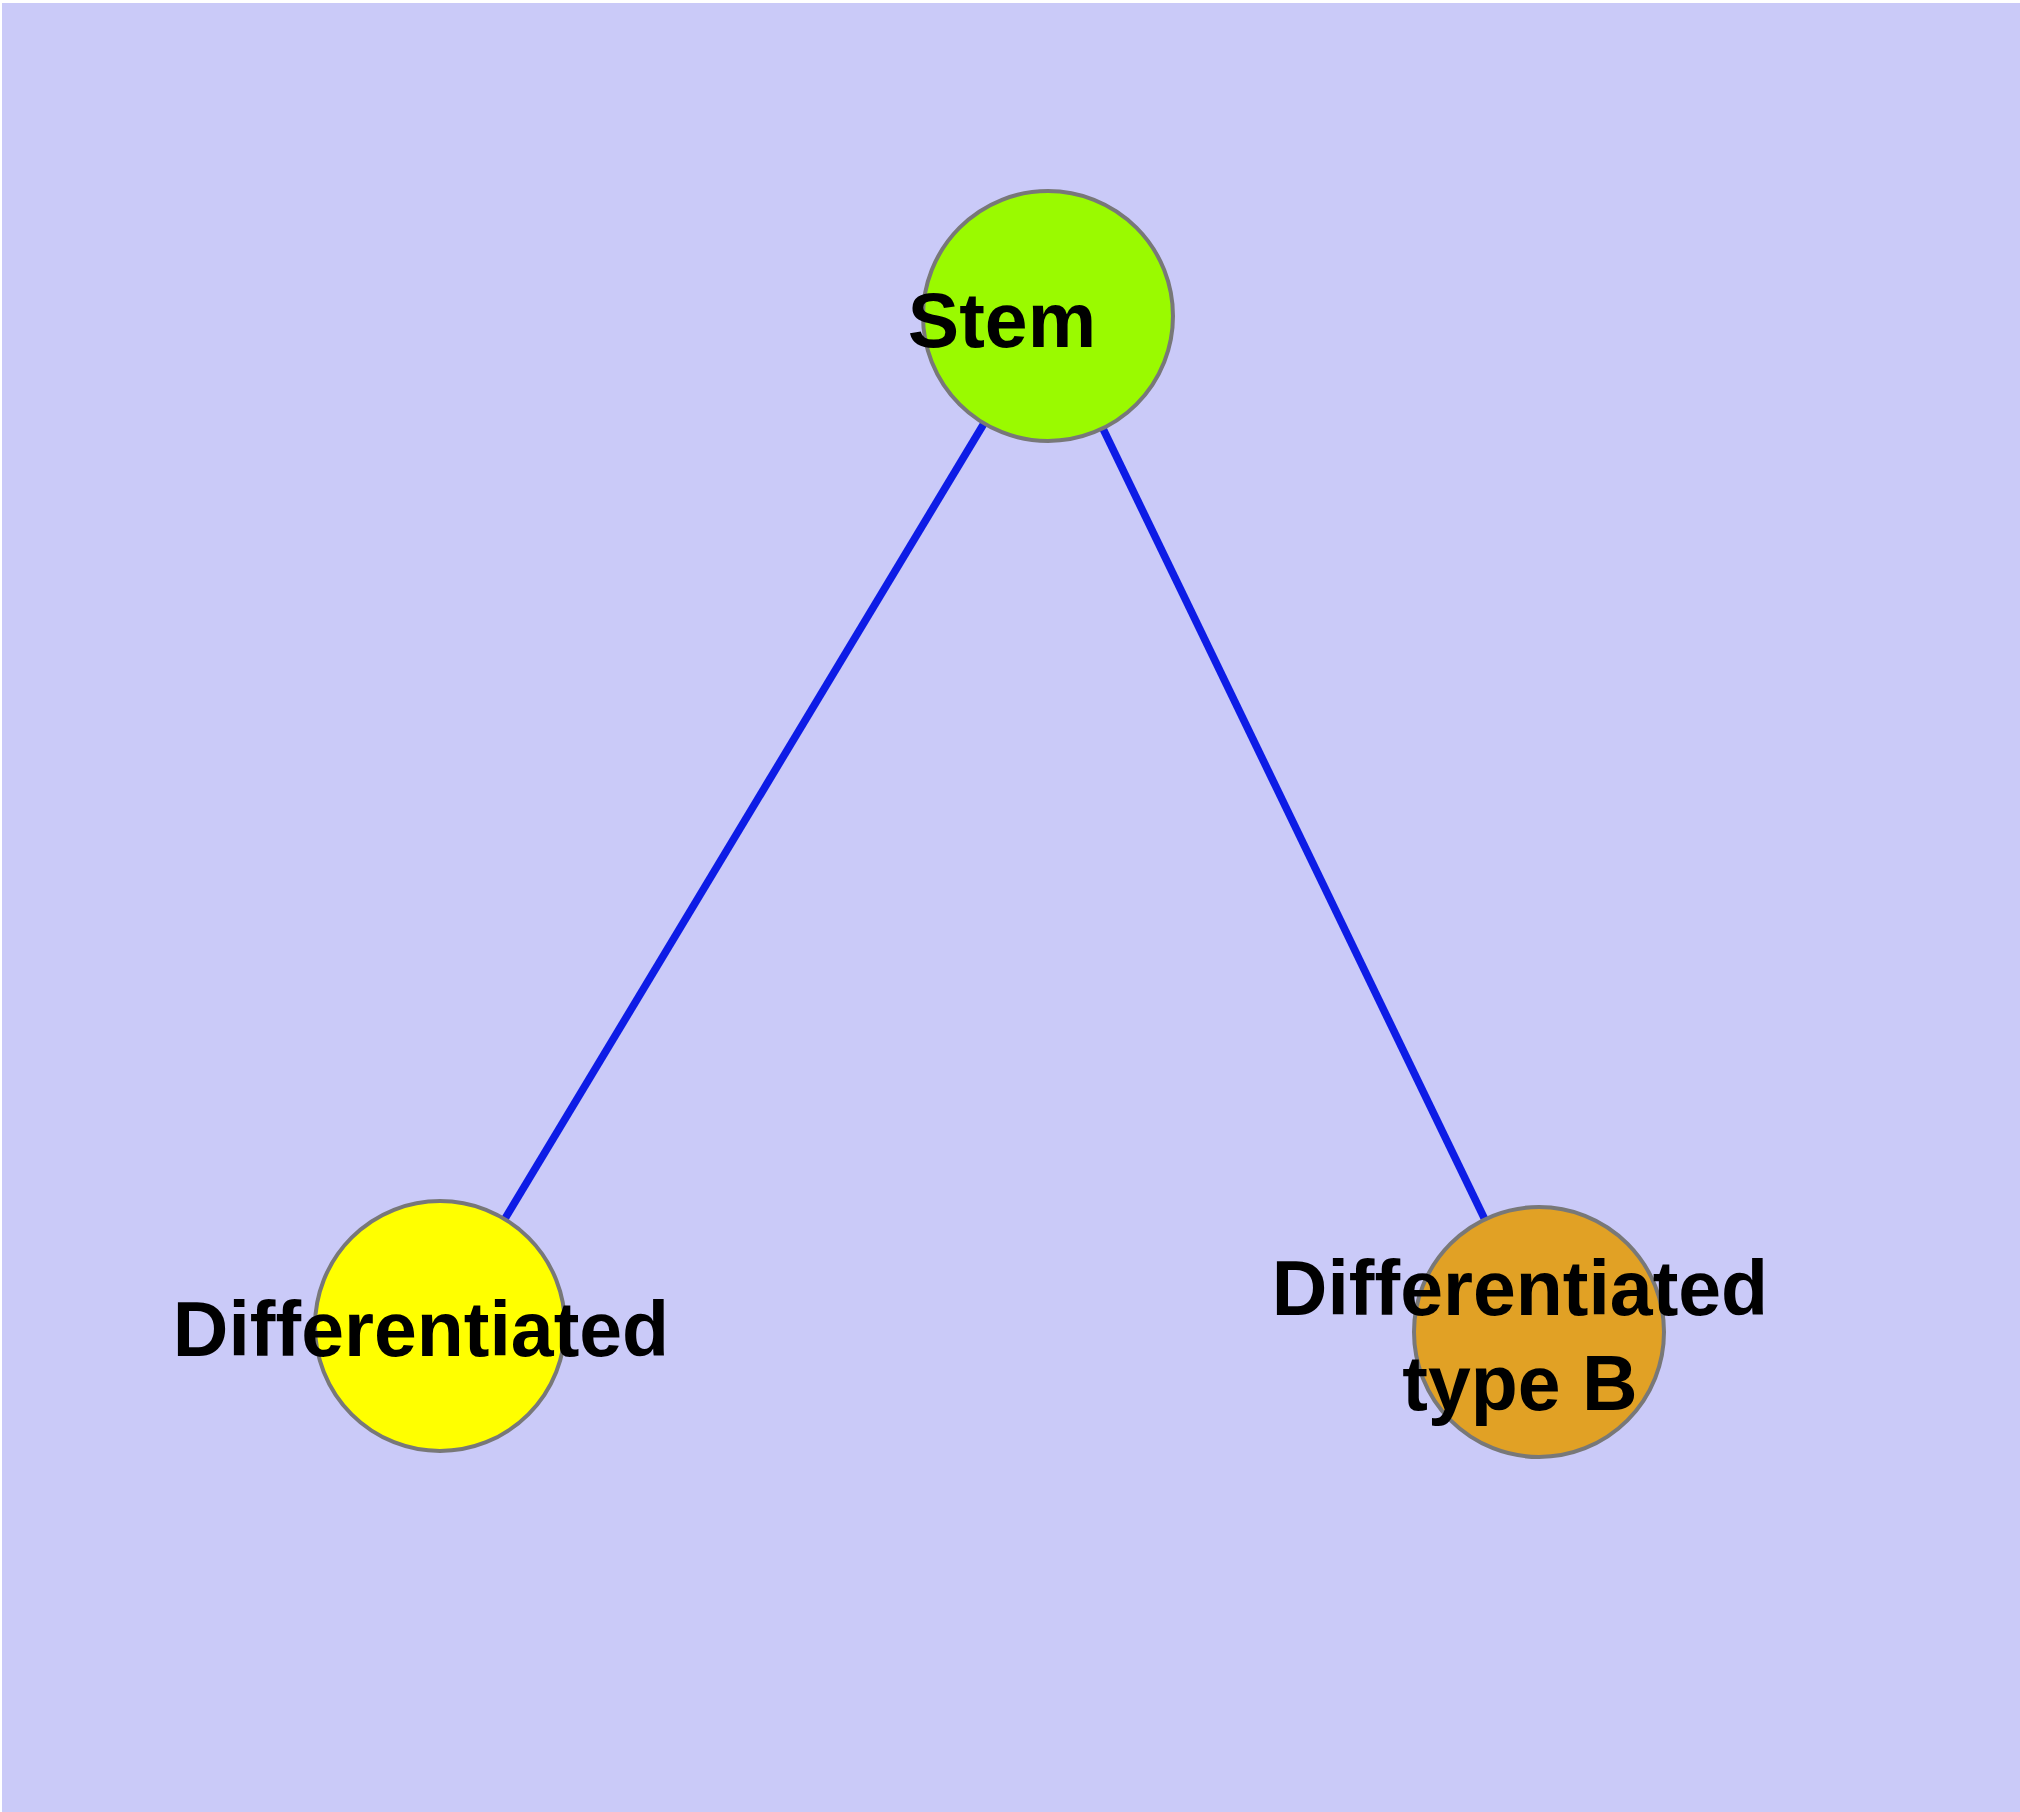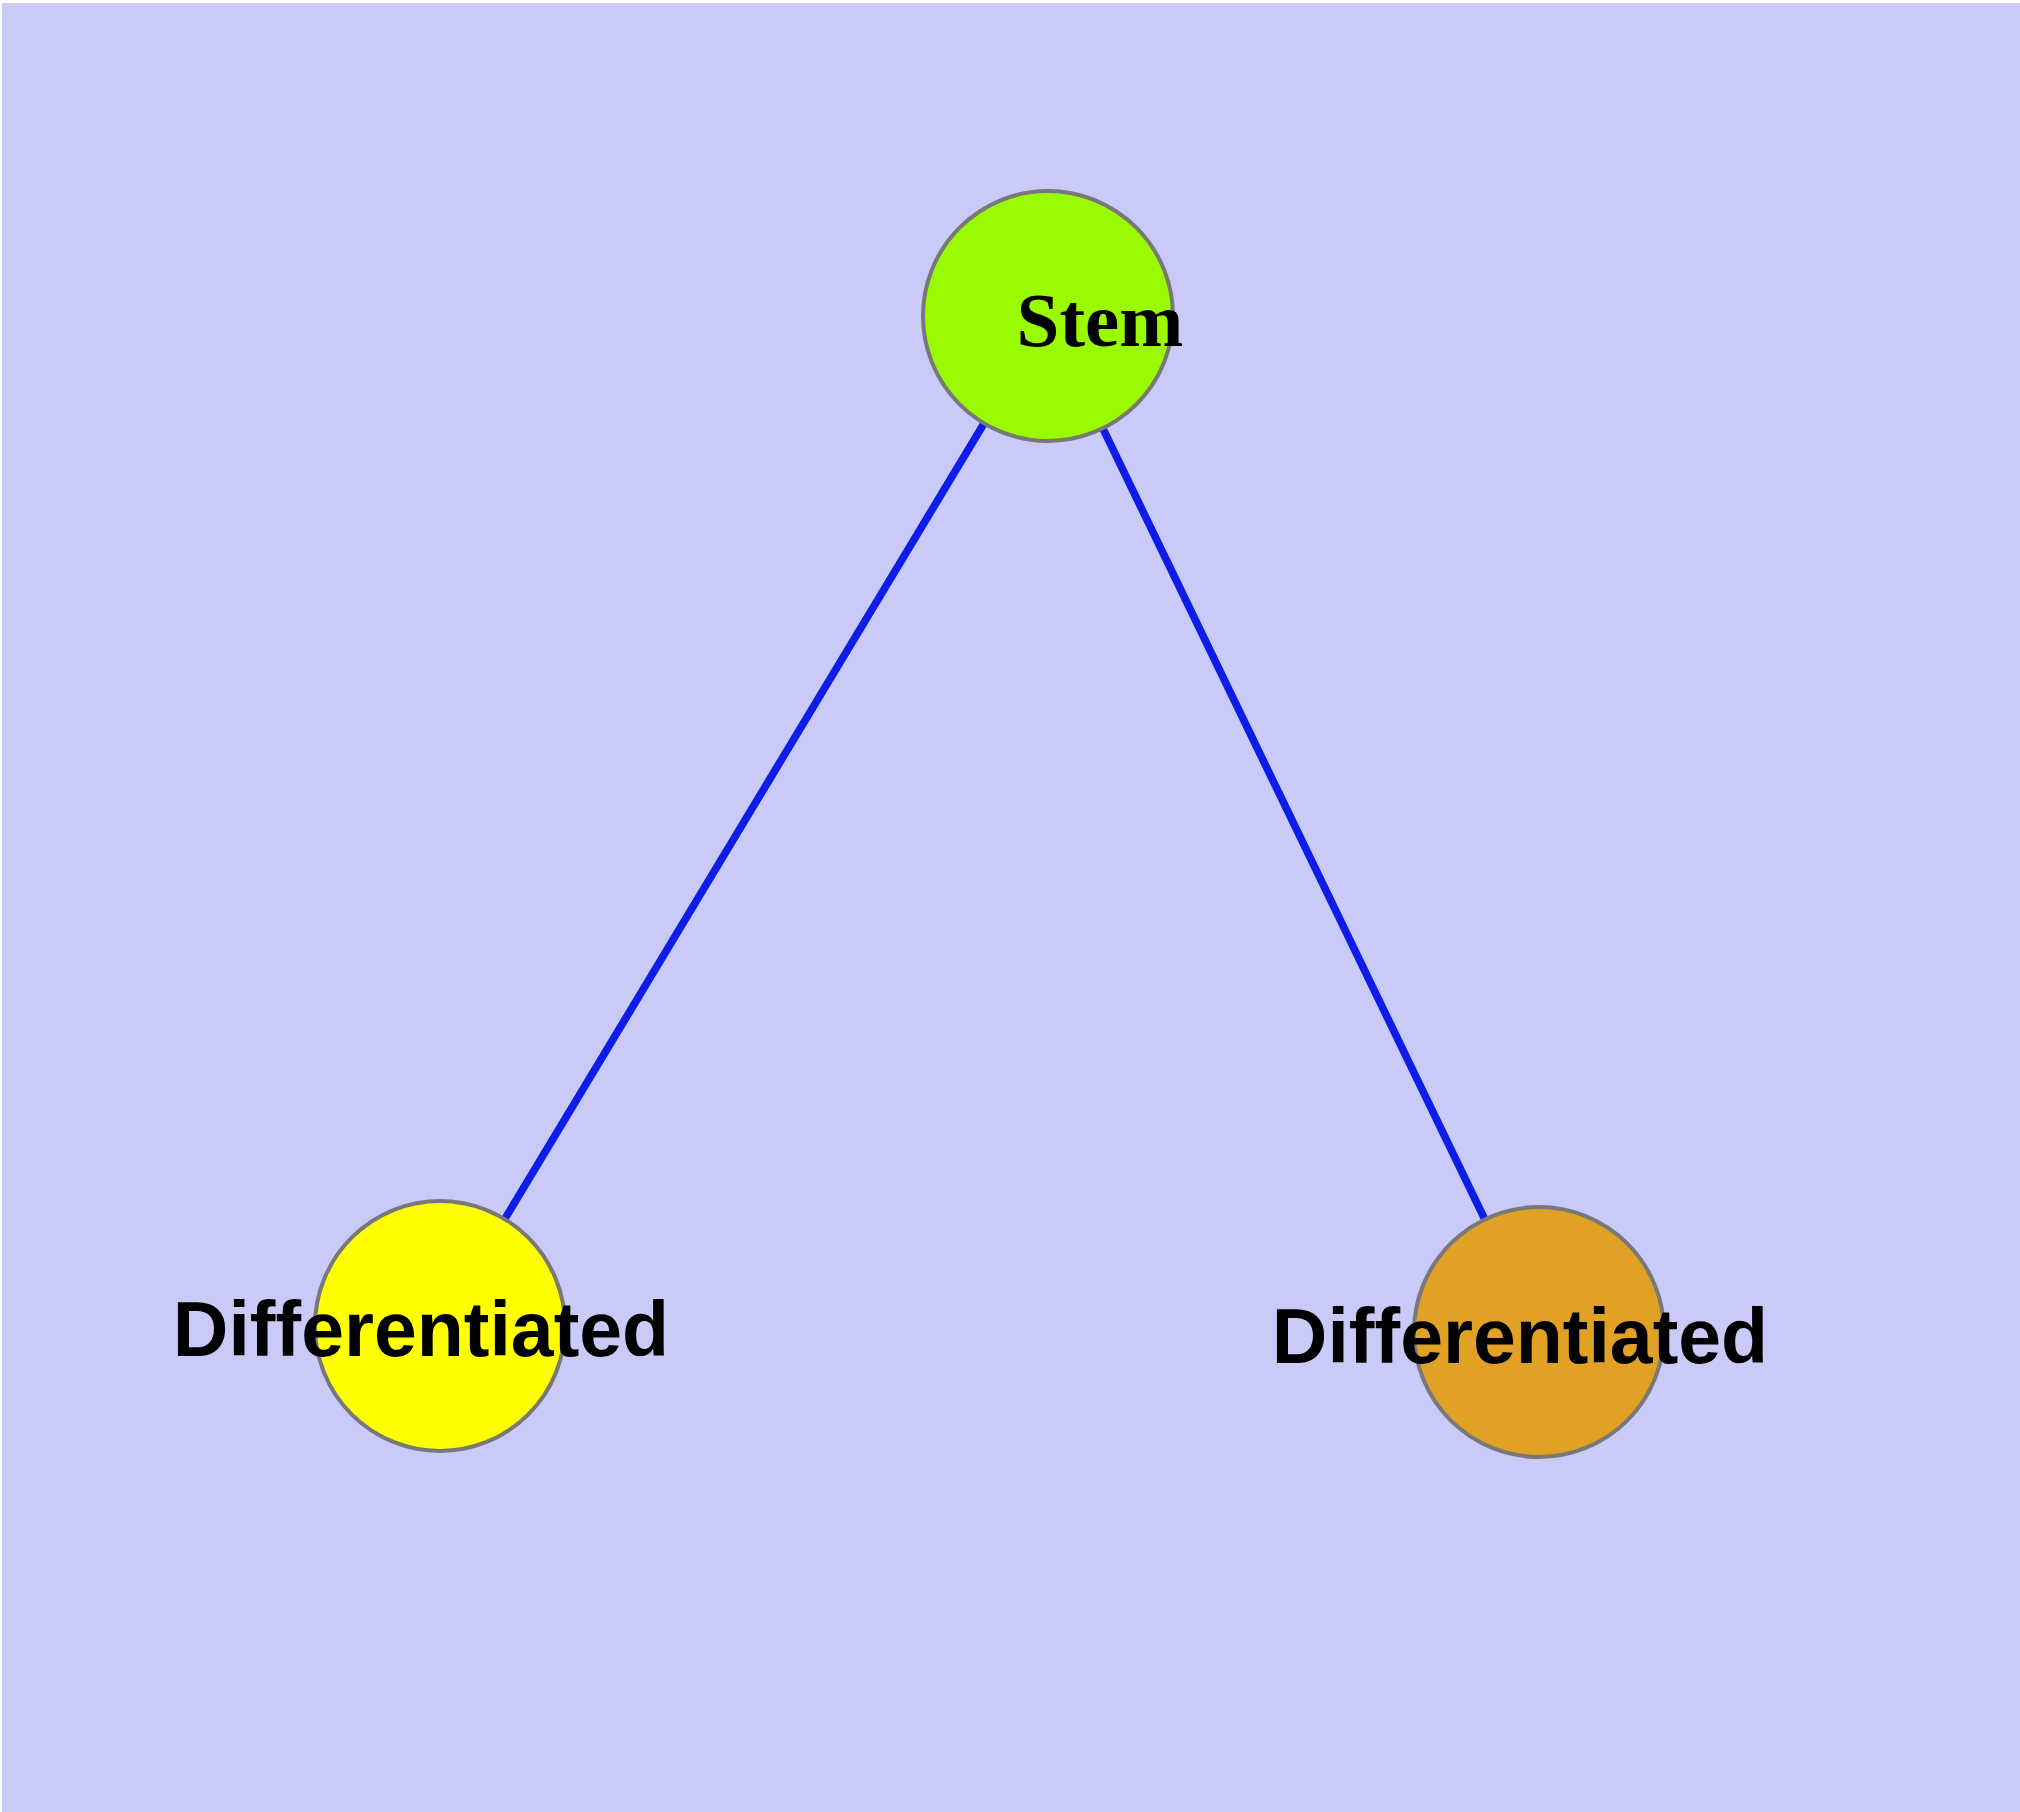--- a/index.html
+++ b/index.html
@@ -60,21 +60,21 @@
     position: absolute;
     transform: translate(-50%, -50%);
     color: var(--label-color, #000000);
     font-weight: 700;
     font-size: 77px;
     line-height: 95px;
     text-align: center;
     white-space: nowrap;
     letter-spacing: 0;
   }
-  .label-stem { left: 1100px; top: 320px; font-family: Liberation Serif, serif; }
+  .label-stem { left: 1002px; top: 320px; }
   .label-a    { left: 421px;  top: 1329px; }
   .label-b    { left: 1520px; top: 1336px; }
   .label-line { display: block; }
 </style>
 </head>
 <body>
 
 <div class="stage">
 
   <div class="plot-bg"></div>
@@ -91,16 +91,17 @@
   <div class="node-label label-stem">
     <span class="label-line">Stem</span>
   </div>
 
   <div class="node-label label-a">
     <span class="label-line">Differentiated</span>
   </div>
 
   <div class="node-label label-b">
     <span class="label-line">Differentiated</span>
+    <span class="label-line">type B</span>
   </div>
 
 </div>
 
 
 </body></html>

